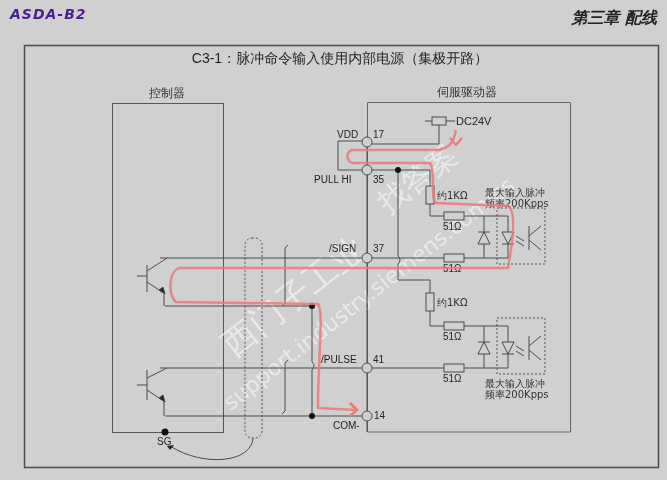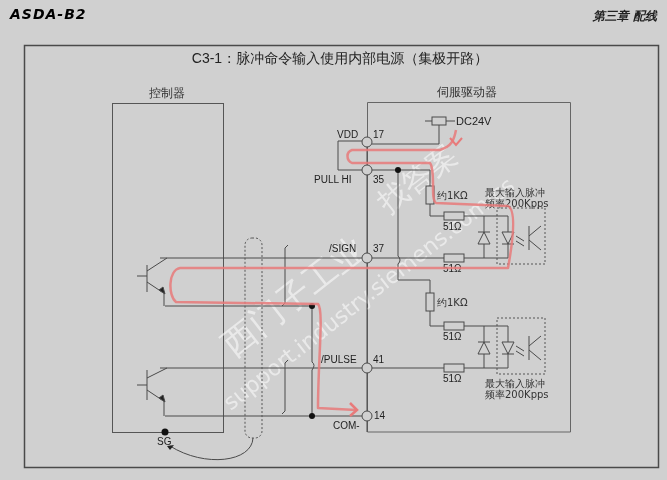--- a/index.html
+++ b/index.html
@@ -1,18 +1,18 @@
 <!DOCTYPE html>
 <html><head>
   <meta charset="utf-8">
   <style>
     html, body { margin:0; padding:0; }
     body { width:667px; height:480px; background:#d0d0d0; position:relative; overflow:hidden; font-family:"Liberation Sans", sans-serif; }
-    .hdr-left { position:absolute; left:10px; top:6px; font-family:"DejaVu Sans", sans-serif; font-weight:bold; font-style:italic; font-size:14px; color:#000000; letter-spacing:1px; }
-    .hdr-right { position:absolute; right:10px; top:8px; font-family:"DejaVu Sans", sans-serif; font-weight:bold; font-style:italic; font-size:12px; color:#222; }
+    .hdr-left { position:absolute; left:10px; top:6px; font-family:"DejaVu Sans", sans-serif; font-weight:bold; font-style:italic; font-size:14px; color:#4c1d95; letter-spacing:1px; }
+    .hdr-right { position:absolute; right:10px; top:8px; font-family:"DejaVu Sans", sans-serif; font-weight:bold; font-style:italic; font-size:16px; color:#222; }
     svg { position:absolute; left:0; top:0; }
     .lbl { font-family:"Liberation Sans", sans-serif; fill:#222; }
     .cjk { font-family:"DejaVu Sans", sans-serif; fill:#333; }
     .wm { font-family:"DejaVu Sans", sans-serif; fill:#ffffff; opacity:0.55; }
   </style>
 </head>
 <body>
 
 <div class="hdr-left">ASDA-B2</div>
 <div class="hdr-right">第三章 配线</div>

